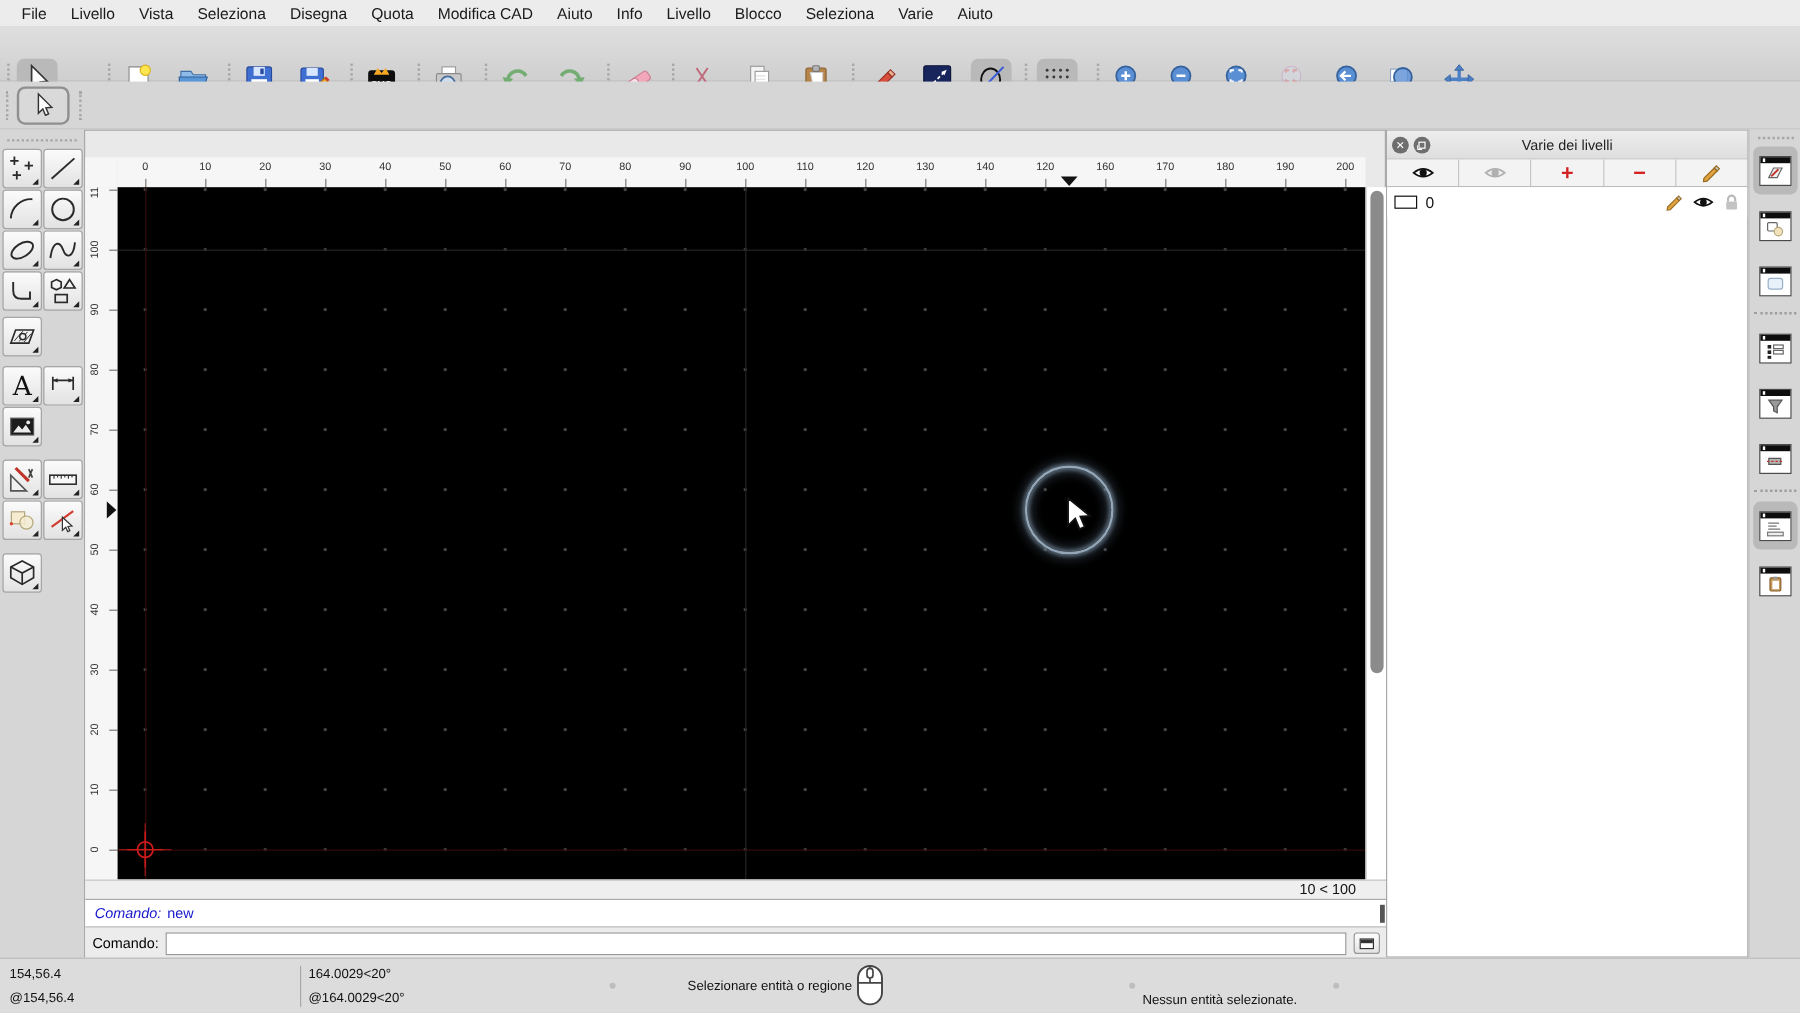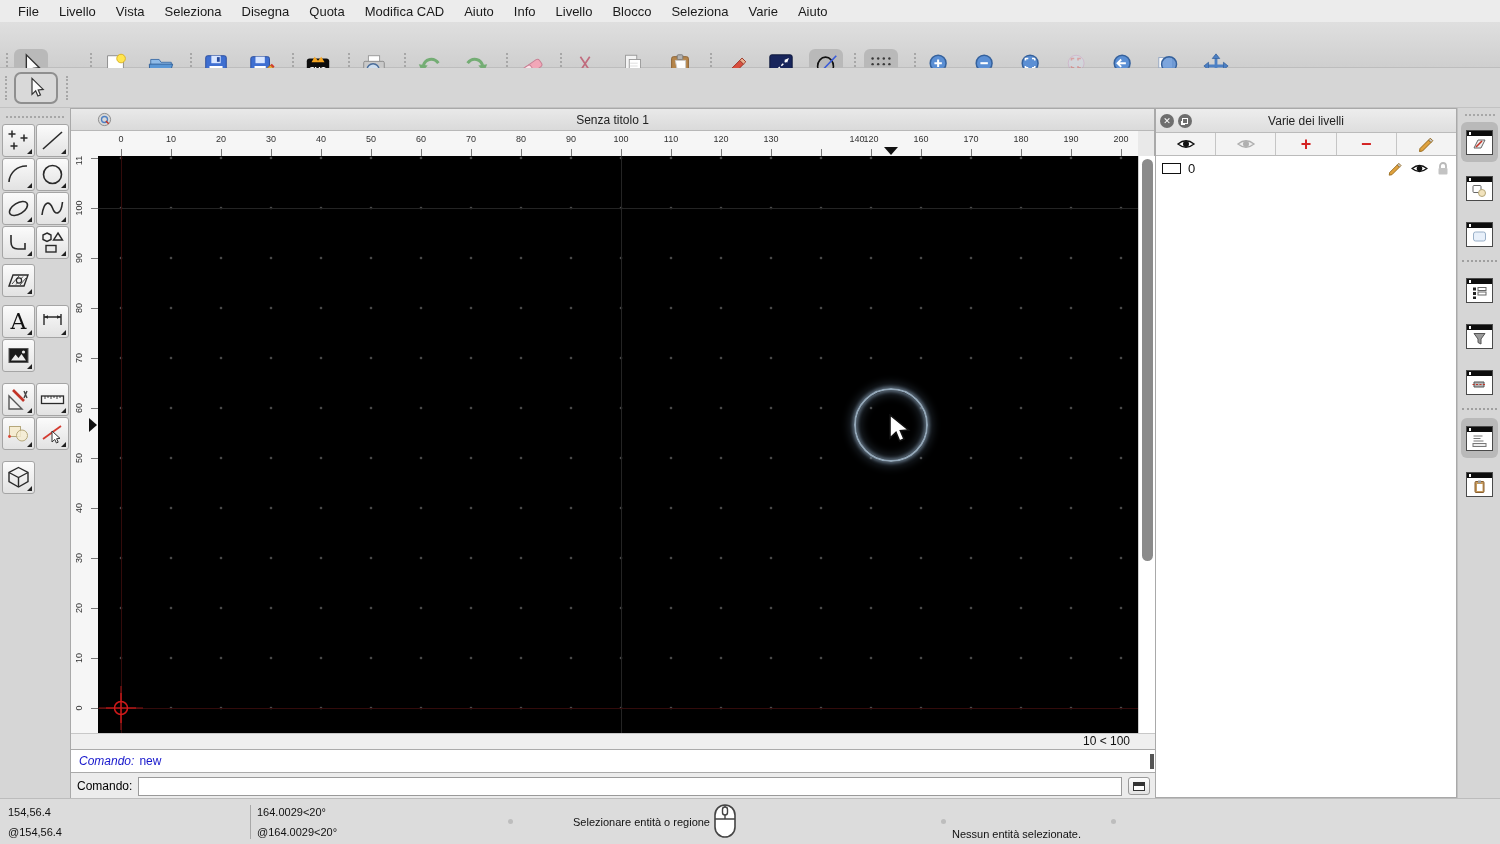--- a/index.html
+++ b/index.html
@@ -496,28 +496,20 @@
       </div>
       <div class="pal fly" style="left:2px;top:353px">
         <svg viewBox="0 0 27 27">
           <path d="M13.5 3.5 L23 8.5 V17.5 L13.5 23 L4 17.5 V8.5 Z" stroke="#2a2a2a" stroke-width="1.4" fill="none"></path>
           <path d="M4 8.5 L13.5 13.5 L23 8.5 M13.5 13.5 V23" stroke="#2a2a2a" stroke-width="1.4" fill="none"></path>
         </svg>
       </div>
     </div>
 
     <div id="docwin">
-      <div id="doc-titlebar">
-        <svg id="doc-icon" viewBox="0 0 16 16">
-          <circle cx="8" cy="8" r="6.5" fill="#d8d8d8" stroke="#8a8a8a"></circle>
-          <circle cx="8" cy="8" r="3.2" fill="none" stroke="#4d80c4" stroke-width="1.4"></circle>
-          <path d="M9.5 9.5 l3 3" stroke="#c23327" stroke-width="1.6"></path>
-        </svg>
-        <span>Senza titolo 1</span>
-      </div>
 
       <div id="ruler-corner"></div>
 
       <div id="hruler">
         <i id="hmarker" style="left: 793px;"></i>
       <span class="rlab" style="left: 23px;">0</span>
           <i class="rtick" style="left: 23px;"></i>
           <span class="rlab" style="left: 73px;">10</span>
           <i class="rtick" style="left: 73px;"></i>
           <span class="rlab" style="left: 123px;">20</span>
@@ -537,21 +529,21 @@
           <span class="rlab" style="left: 473px;">90</span>
           <i class="rtick" style="left: 473px;"></i>
           <span class="rlab" style="left: 523px;">100</span>
           <i class="rtick" style="left: 523px;"></i>
           <span class="rlab" style="left: 573px;">110</span>
           <i class="rtick" style="left: 573px;"></i>
           <span class="rlab" style="left: 623px;">120</span>
           <i class="rtick" style="left: 623px;"></i>
           <span class="rlab" style="left: 673px; text-align: center;">130</span>
           <i class="rtick" style="left: 673px;"></i>
-          <span class="rlab" style="left: 759px;">140</span>
+          <span class="rlab" style="left: 723px;">140</span>
           <i class="rtick" style="left: 723px;"></i>
           <span class="rlab" style="left: 773px;">120</span>
           <i class="rtick" style="left: 773px;"></i>
           <span class="rlab" style="left: 823px;">160</span>
           <i class="rtick" style="left: 823px;"></i>
           <span class="rlab" style="left: 873px;">170</span>
           <i class="rtick" style="left: 873px;"></i>
           <span class="rlab" style="left: 923px;">180</span>
           <i class="rtick" style="left: 923px;"></i>
           <span class="rlab" style="left: 973px;">190</span>

